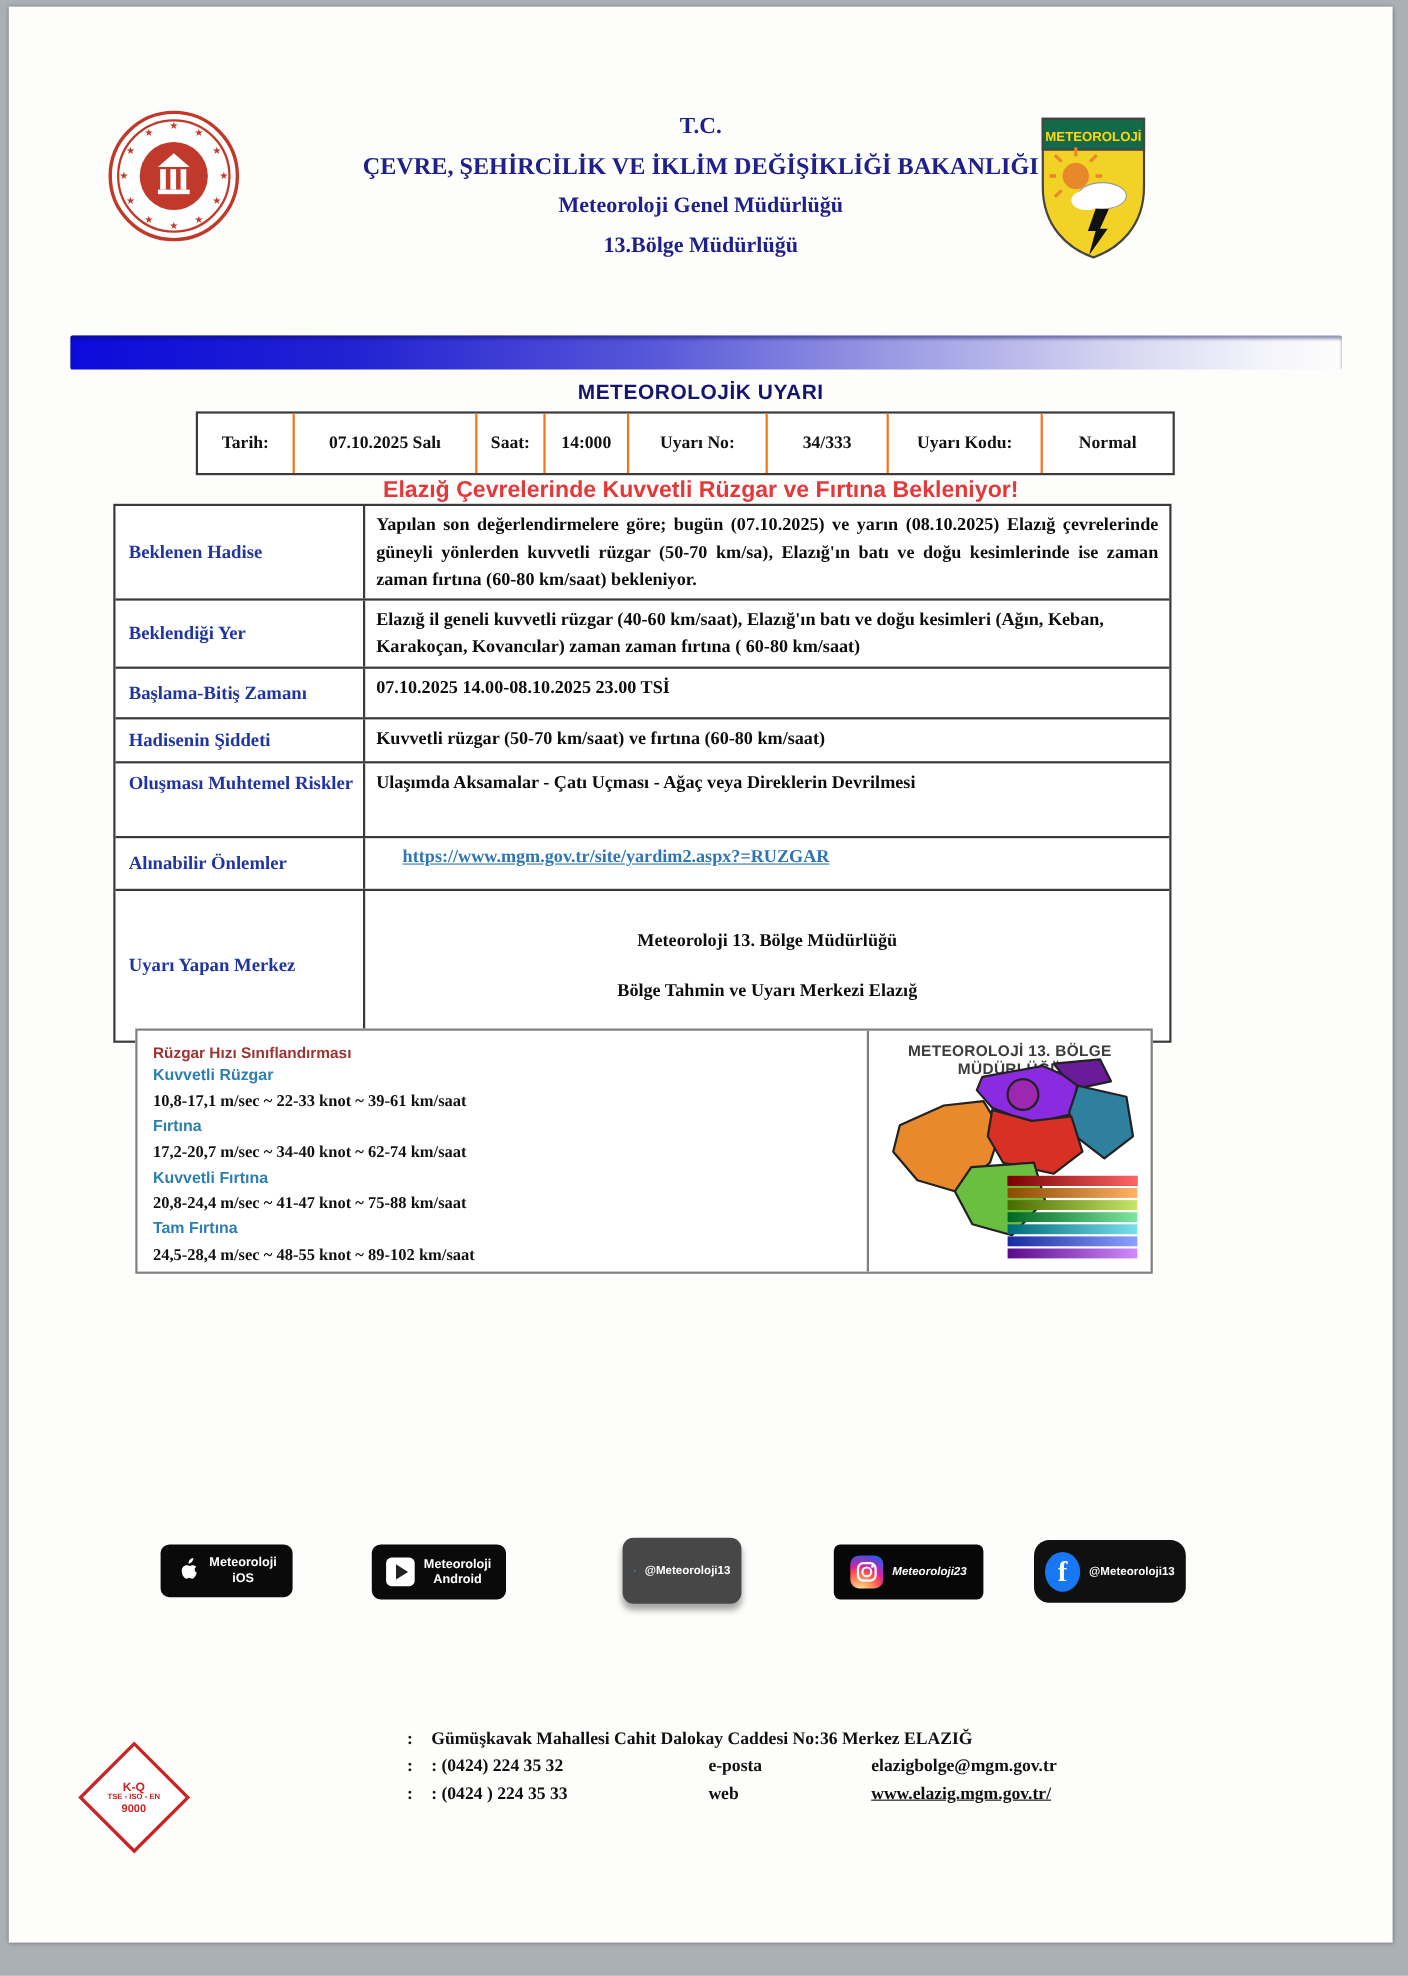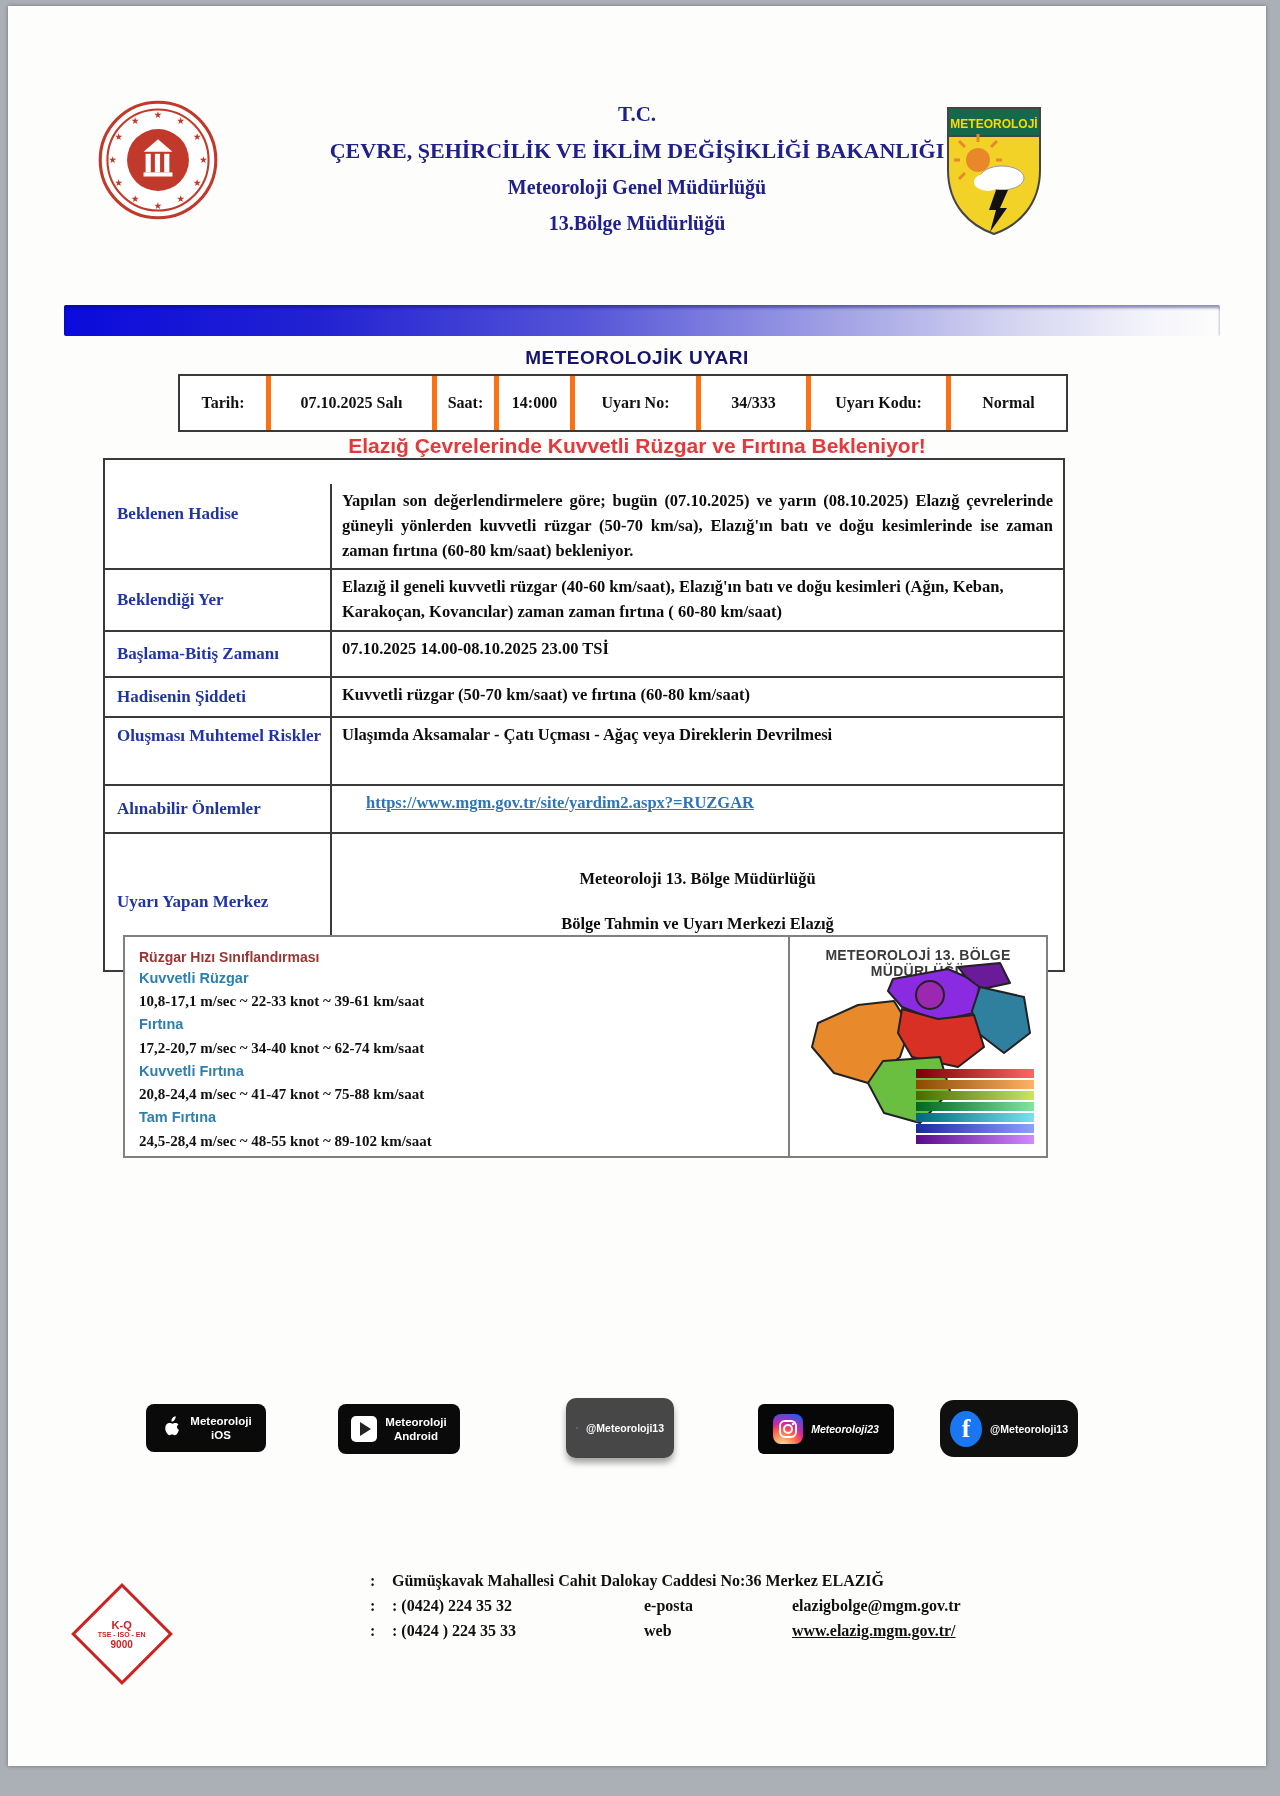--- a/index.html
+++ b/index.html
@@ -19,36 +19,36 @@
   
   .blue-bar{left:56px;top:299px;width:1156px;height:31px;
     background:linear-gradient(to right,#0b0bdc 0%,#2222d2 22%,#5555d8 45%,#9b9be4 65%,#d4d4f1 82%,#f4f4fb 94%,#fdfdfc 100%);
     box-shadow:inset 0 3px 3px rgba(10,10,90,.45);border-radius:2px;}
 
   .section-title{top:341px;width:100%;text-align:center;color:#15156e;
     font-family:"Liberation Sans",sans-serif;font-weight:bold;font-size:19px;letter-spacing:.5px;}
 
   
   .info-table{left:170px;top:368px;width:886px;height:54px;display:flex;border:2px solid #3a3a3a;background:#fff;}
-  .info-cell{border-left:5px solid #f97316;display:flex;align-items:center;justify-content:center;
+  .info-cell{border-left:2px solid #f97316;display:flex;align-items:center;justify-content:center;
     font-weight:bold;font-size:16px;color:#111;text-align:center;line-height:1.15;padding:2px;box-sizing:border-box;}
   .info-cell:first-child{border-left:none;}
 
   .headline{top:428px;width:100%;text-align:center;color:#e5383b;
     font-family:"Liberation Sans",sans-serif;font-weight:bold;font-size:21px;}
 
   
   .main-table{left:95px;top:452px;width:962px;border:2px solid #3a3a3a;background:#fff;box-sizing:border-box;}
   .m-row{display:flex;border-top:2px solid #3a3a3a;}
   .m-row:first-child{border-top:none;}
   .m-label{width:225px;min-width:225px;box-sizing:border-box;padding:6px 6px 6px 12px;
     color:#2135a0;font-weight:bold;font-size:17px;display:flex;align-items:center;}
   .m-content{flex:1;border-left:2px solid #3a3a3a;box-sizing:border-box;padding:5px 10px;
     font-weight:bold;font-size:16.5px;color:#0d0d0d;line-height:1.5;}
-  .just{text-align:justify;margin-top:24px;}
+  .just{text-align:justify;}
   .m-link{color:#2e75b6;text-decoration:underline;font-weight:bold;font-size:16.5px;margin-left:24px;}
   .center-col{display:flex;flex-direction:column;justify-content:center;align-items:center;gap:20px;text-align:center;}
   .r1{min-height:82px;} .r2{min-height:56px;} .r3{min-height:44px;} .r4{min-height:38px;}
   .r5{min-height:66px;} .r6{min-height:46px;font-family:Liberation Serif, serif;} .r7{min-height:136px;}
   .top-align{align-items:flex-start;}
 
   
   .class-box{left:115px;top:929px;width:925px;height:223px;border:2px solid #808080;background:#fff;box-sizing:border-box;}
   .class-text{position:absolute;left:14px;top:12px;width:620px;font-family:"Liberation Serif",serif;}
   .cls-title{color:#9c3431;font-family:"Liberation Sans",sans-serif;font-weight:bold;font-size:14px;margin-bottom:2px;}

